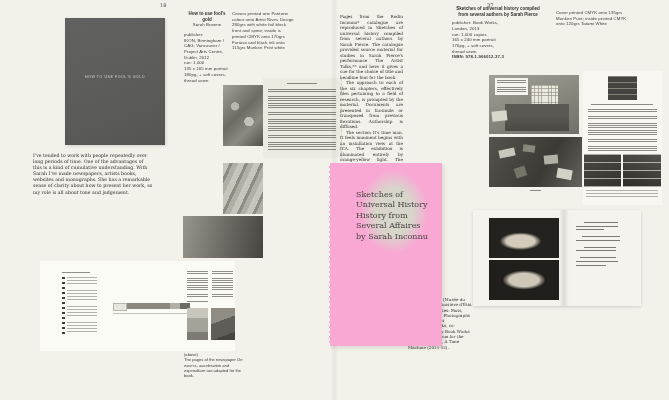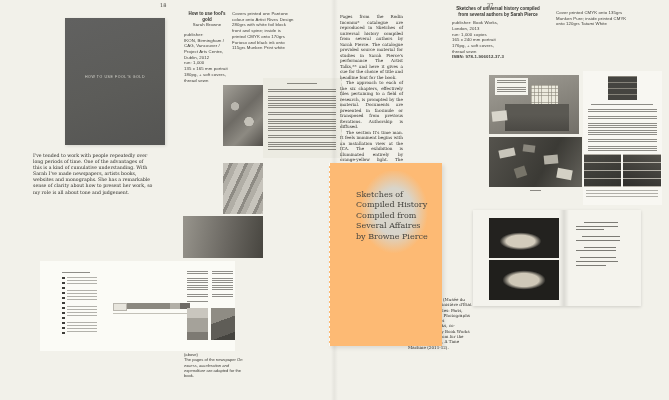--- a/index.html
+++ b/index.html
@@ -156,22 +156,22 @@
       <div class="tl" style="width:30px"></div>
     </div>
   </div>
 
   <div class="abs serif" style="left:74px;top:297px;width:66px;font-size:4.1px;line-height:5.3px;color:#2f2e2a">
     <div>* Rodin Inconnu (Musée du Louvre and le Ministère d'État Affaires Culturelles: Paris, 1962) pp. 88-89. Photographs by Henri Marchis</div>
     <div>** The Artist Talks, co-commissioned by Book Works and The Showroom for the exhibition Again, A Time Machine (2011-12).</div>
   </div>
 </div>
 
-<div class="abs" style="left:329px;top:163px;width:112px;height:183px;background:#fdba74;border-left:1px dashed #fbfbf7;box-shadow:2px 2px 4px rgba(0,0,0,.10)">
+<div class="abs" style="left:329px;top:163px;width:112px;height:183px;background:#f9a8d4;border-left:1px dashed #fbfbf7;box-shadow:2px 2px 4px rgba(0,0,0,.10)">
   <div class="abs" style="left:28px;top:8px;width:72px;height:90px;background:radial-gradient(ellipse 34px 42px at 50% 45%,#d8d5cb 0 55%,rgba(216,213,203,0) 100%)"></div>
   <div class="abs serif" style="left:26px;top:27px;width:76px;font-size:8px;line-height:10.4px;color:#45443f">
     <div>Sketches of</div>
-    <div>Compiled History</div>
-    <div>Compiled from</div>
+    <div>Universal History</div>
+    <div>History from</div>
     <div>Several Affaires</div>
-    <div>by Browne Pierce</div>
+    <div>by Sarah Inconnu</div>
   </div>
 </div>
 
 </body></html>

